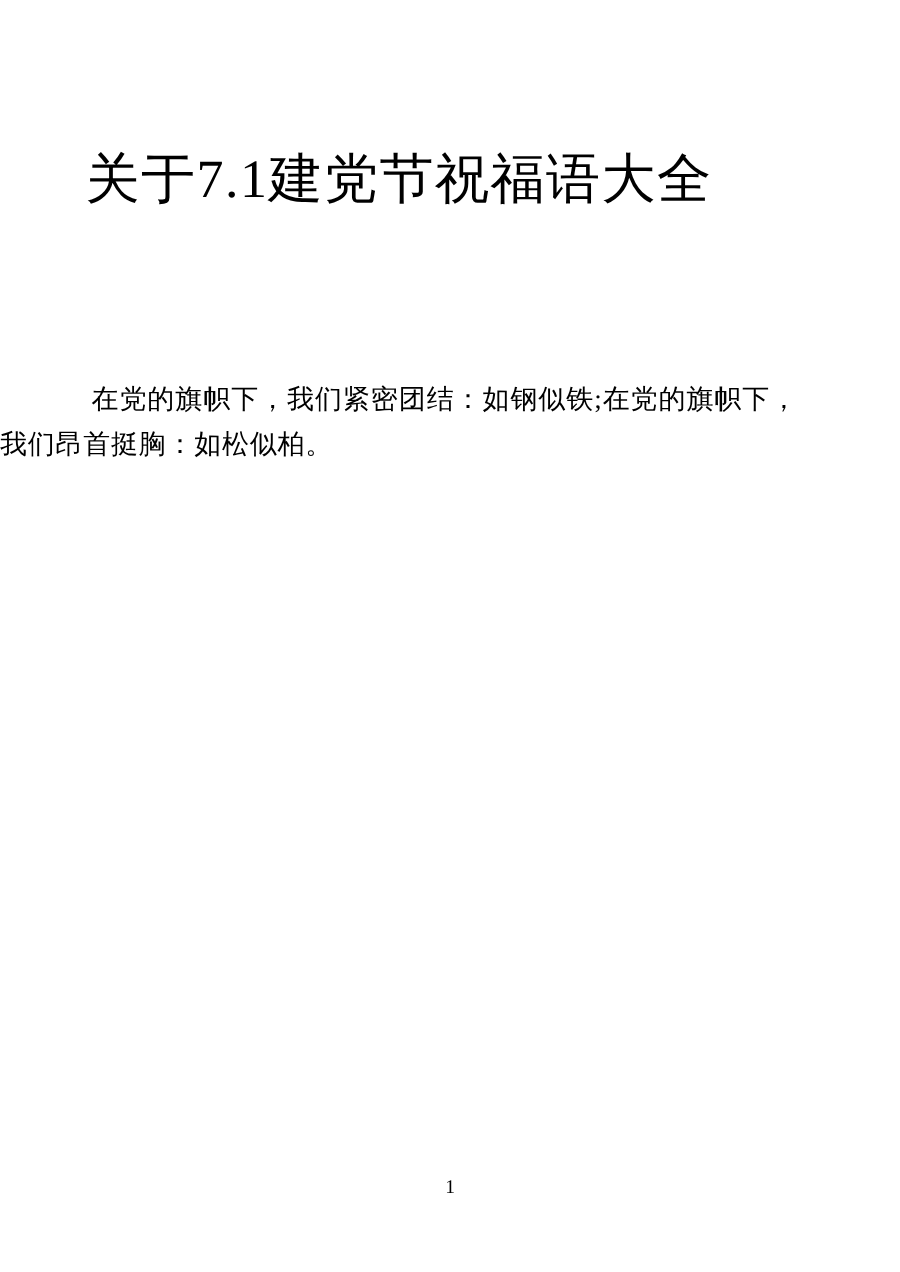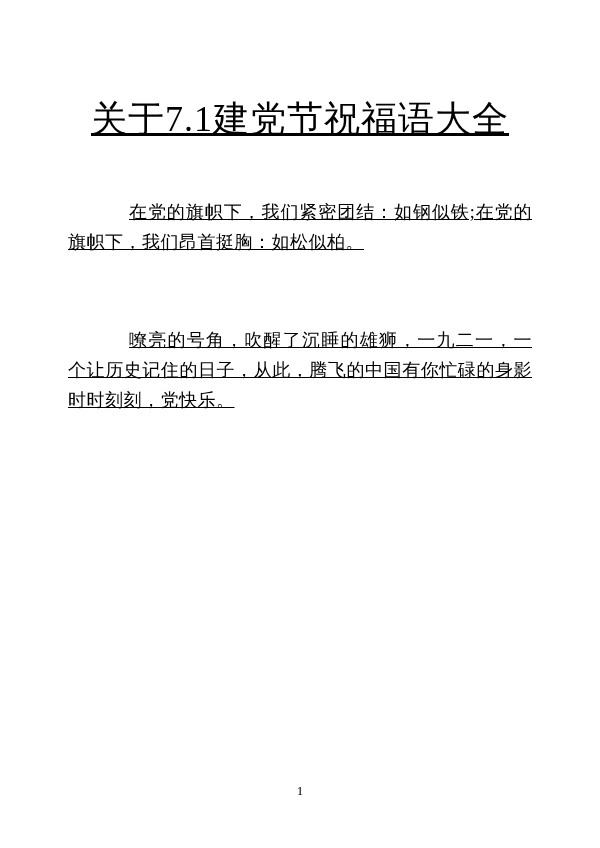--- a/index.html
+++ b/index.html
@@ -11,56 +11,53 @@
     position: relative;
     width: 600px;
     height: 848px;
     margin: 0 auto;
     background: #ffffff;
     overflow: hidden;
     font-family: "Liberation Serif", "DejaVu Serif", serif;
     color: #000000;
   }
   .content {
-    padding-left: 68px;
     padding-right: 68px;
-    text-decoration: underline;
   }
   .doc-title {
     margin: 93px 0 0 0;
     font-weight: normal;
     font-size: 36px;
     line-height: 52px;
     text-align: center;
     letter-spacing: 1px;
   }
   .para {
     margin: 0;
     font-size: 18px;
     line-height: 30px;
     text-align: justify;
     text-indent: 61px;
     letter-spacing: 0.5px;
   }
-  .para-1 { margin-top: 52px; }
+  .para-1 { margin-top: 106px; }
   .para-2 { margin-top: 68px; }
   .para-3 { margin-top: 67px; }
   .page-number {
     position: absolute;
     top: 783px;
     left: 0;
     width: 100%;
     text-align: center;
     font-size: 13px;
     line-height: 16px;
   }
 </style>
 </head>
 <body>
 
 <div class="page">
   <div class="content">
     <h1 class="doc-title">关于7.1建党节祝福语大全</h1>
     <p class="para para-1">在党的旗帜下，我们紧密团结：如钢似铁;在党的旗帜下，我们昂首挺胸：如松似柏。</p>
-    <p class="para para-2">嘹亮的号角，吹醒了沉睡的雄狮，一九二一，一个让历史记住的日子，从此，腾飞的中国有你忙碌的身影时时刻刻，党快乐。</p>
   </div>
   <div class="page-number">1</div>
 </div>
 
 </body></html>

